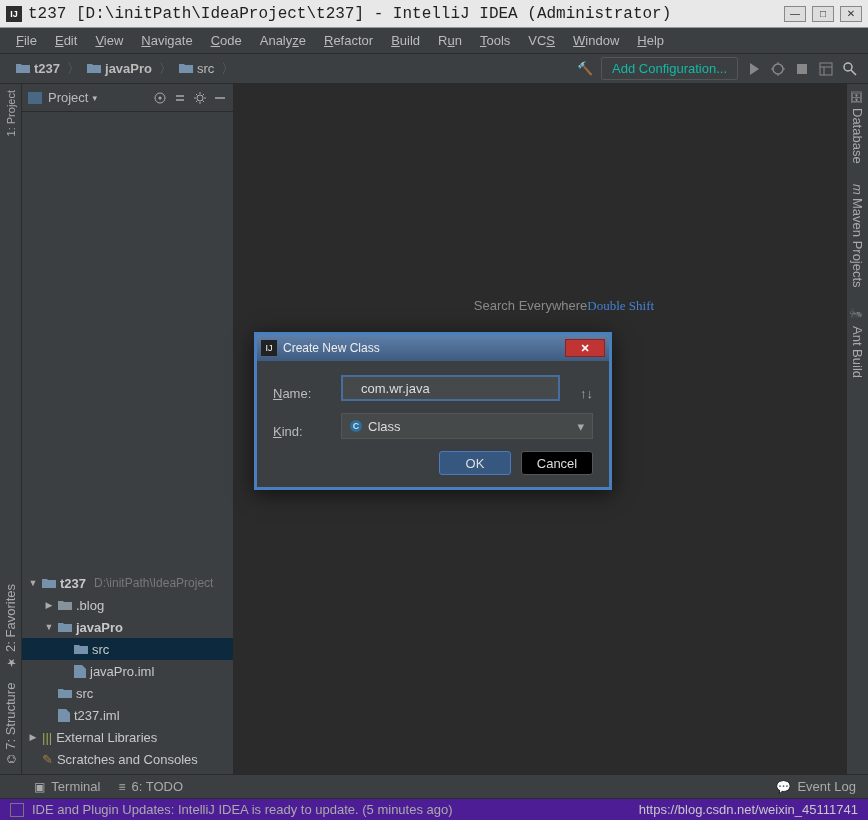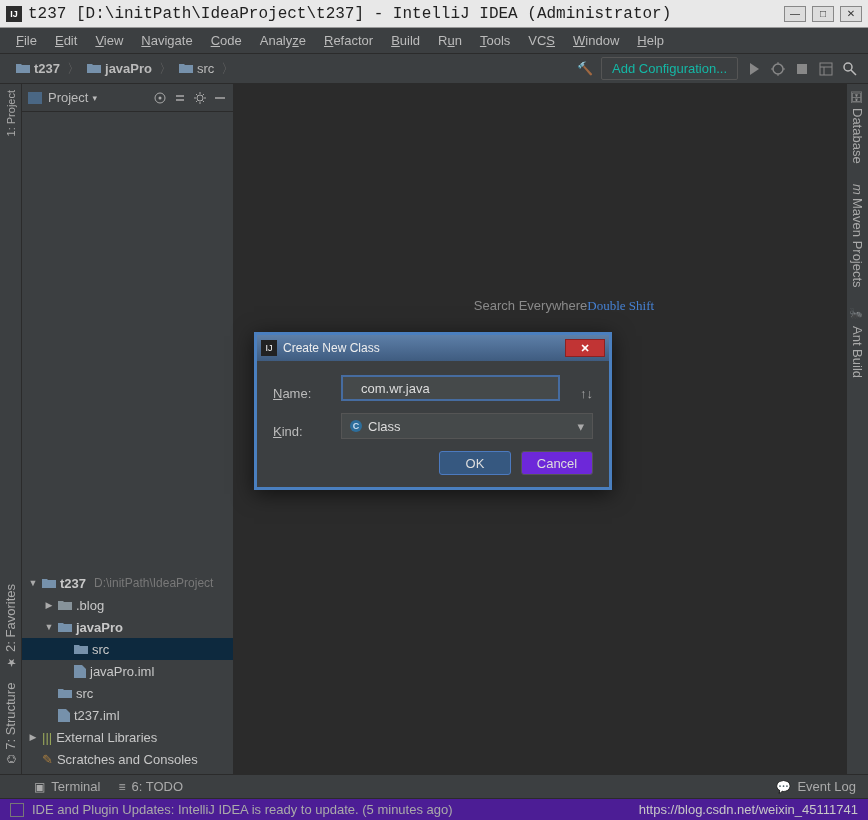--- a/index.html
+++ b/index.html
@@ -61,21 +61,21 @@
 .dialog-titlebar .dlg-close { width: 40px; height: 18px; background: #c13434; color: #fff; display: inline-flex; align-items: center; justify-content: center; cursor: pointer; border: 1px solid #8a2222; font-size: 11px; font-weight: bold; }
 .dialog-body { padding: 14px 16px 12px; }
 .dialog-row { display: flex; align-items: flex-end; gap: 20px; margin-bottom: 12px; }
 .dialog-row label { color: #bbbbbb; width: 48px; }
 .dialog-row .input { flex: 1; background: #45494a; border: 2px solid #466ca0; padding: 4px 18px; color: #ddd; height: 26px; }
 .dialog-row .updown { color: #aaa; cursor: pointer; font-size: 13px; }
 .dialog-row .select { flex: 1; background: #45494a; border: 1px solid #555; padding: 4px 8px; color: #ddd; height: 26px; display: flex; align-items: center; gap: 6px; cursor: pointer; }
 .dialog-row .select .class-icon { width: 12px; height: 12px; border-radius: 50%; background: #2d6e9b; display: inline-flex; align-items: center; justify-content: center; color: #cde; font-size: 9px; font-weight: bold; }
 .dialog-row .select .caret { margin-left: auto; color: #aaa; }
 .dialog-buttons { display: flex; justify-content: flex-end; gap: 10px; margin-top: 8px; }
-.dialog-buttons button { width: 72px; height: 24px; border: 1px solid #555; background: #6d28d9; color: #ddd; cursor: pointer; border-radius: 3px; }
+.dialog-buttons button { width: 72px; height: 24px; border: 1px solid #555; background: #000000; color: #ddd; cursor: pointer; border-radius: 3px; }
 .dialog-buttons button.primary { background: #365880; border-color: #4c7abf; }
 
 
 .bottom-tools { height: 24px; background: #3c3f41; border-top: 1px solid #2b2b2b; display: flex; align-items: center; padding: 0 12px 0 34px; gap: 18px; }
 .bottom-tools .tool { color: #aaa; cursor: pointer; display: flex; align-items: center; gap: 6px; font-size: 12px; }
 .bottom-tools .right { margin-left: auto; }
 
 
 .statusbar { height: 22px; background: #4c1d95; border-top: 1px solid #2b2b2b; display: flex; align-items: center; padding: 0 10px; color: #aaa; font-size: 12px; }
 .statusbar .status-icon { width: 14px; height: 14px; border: 1px solid #777; margin-right: 8px; }

